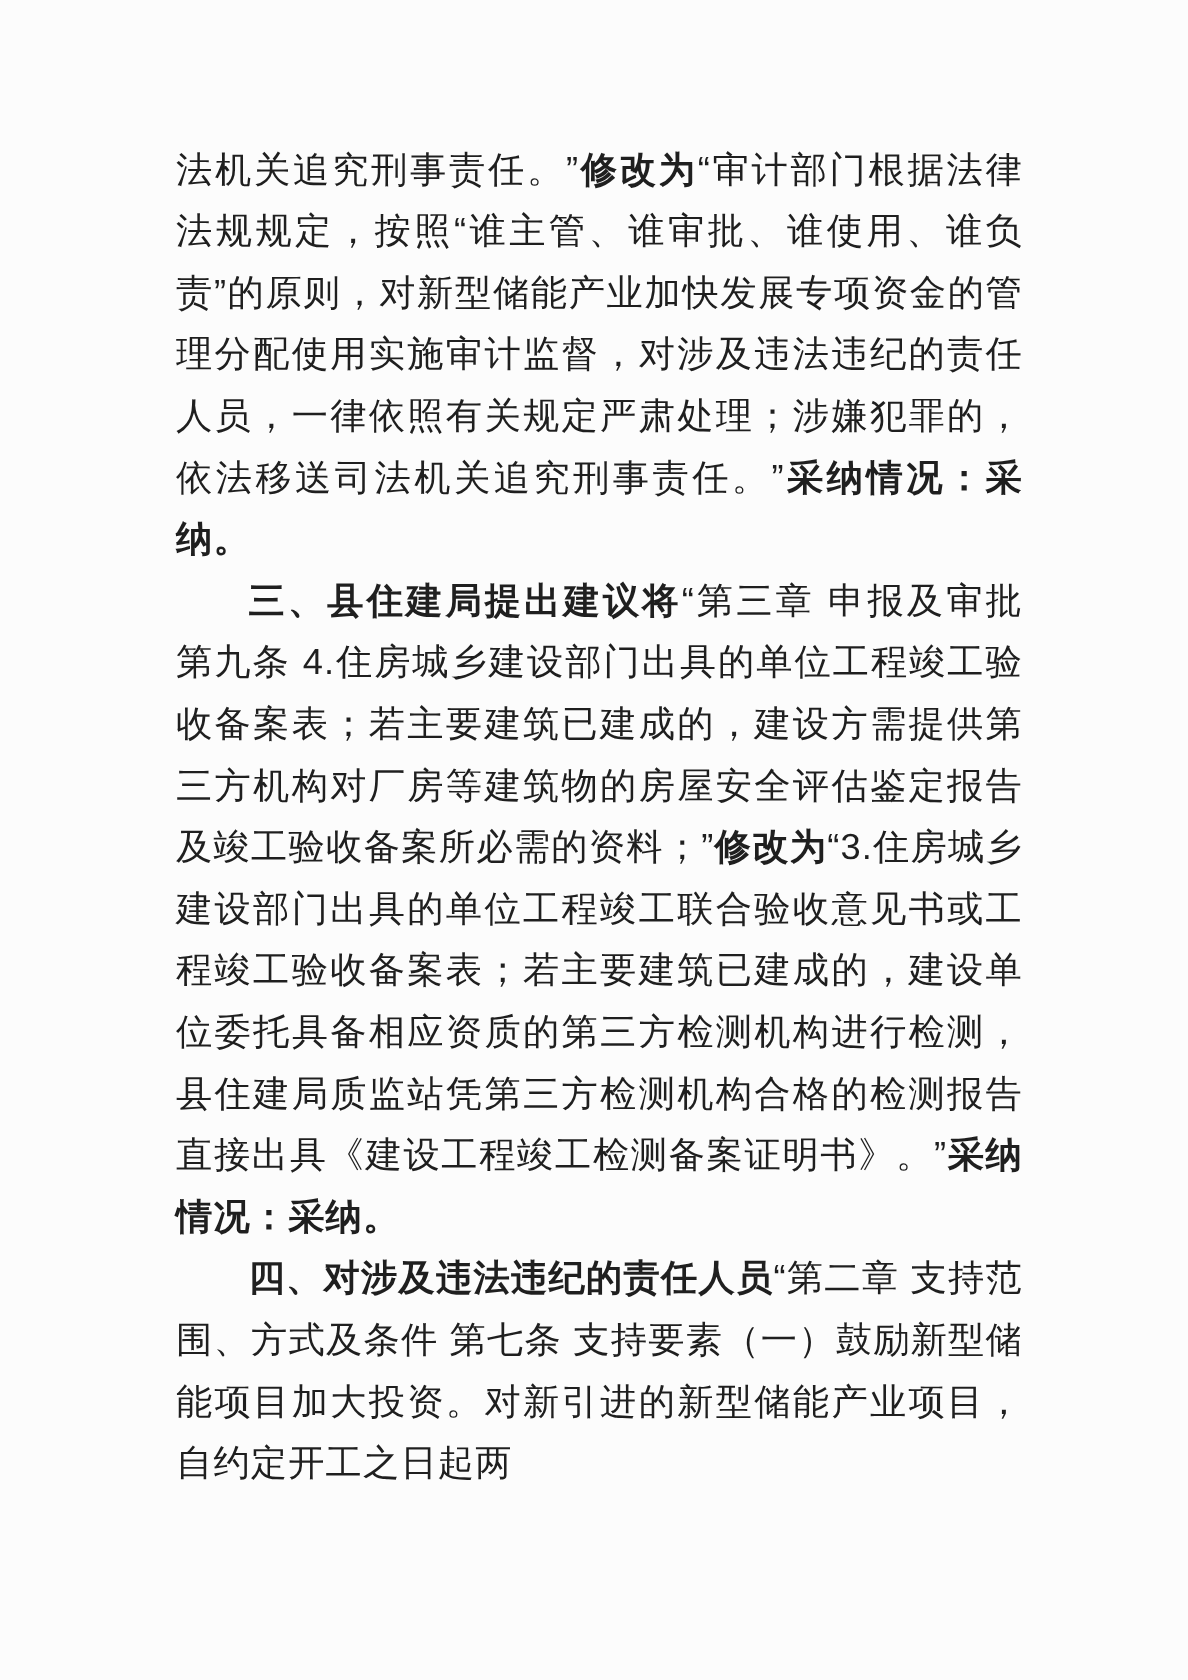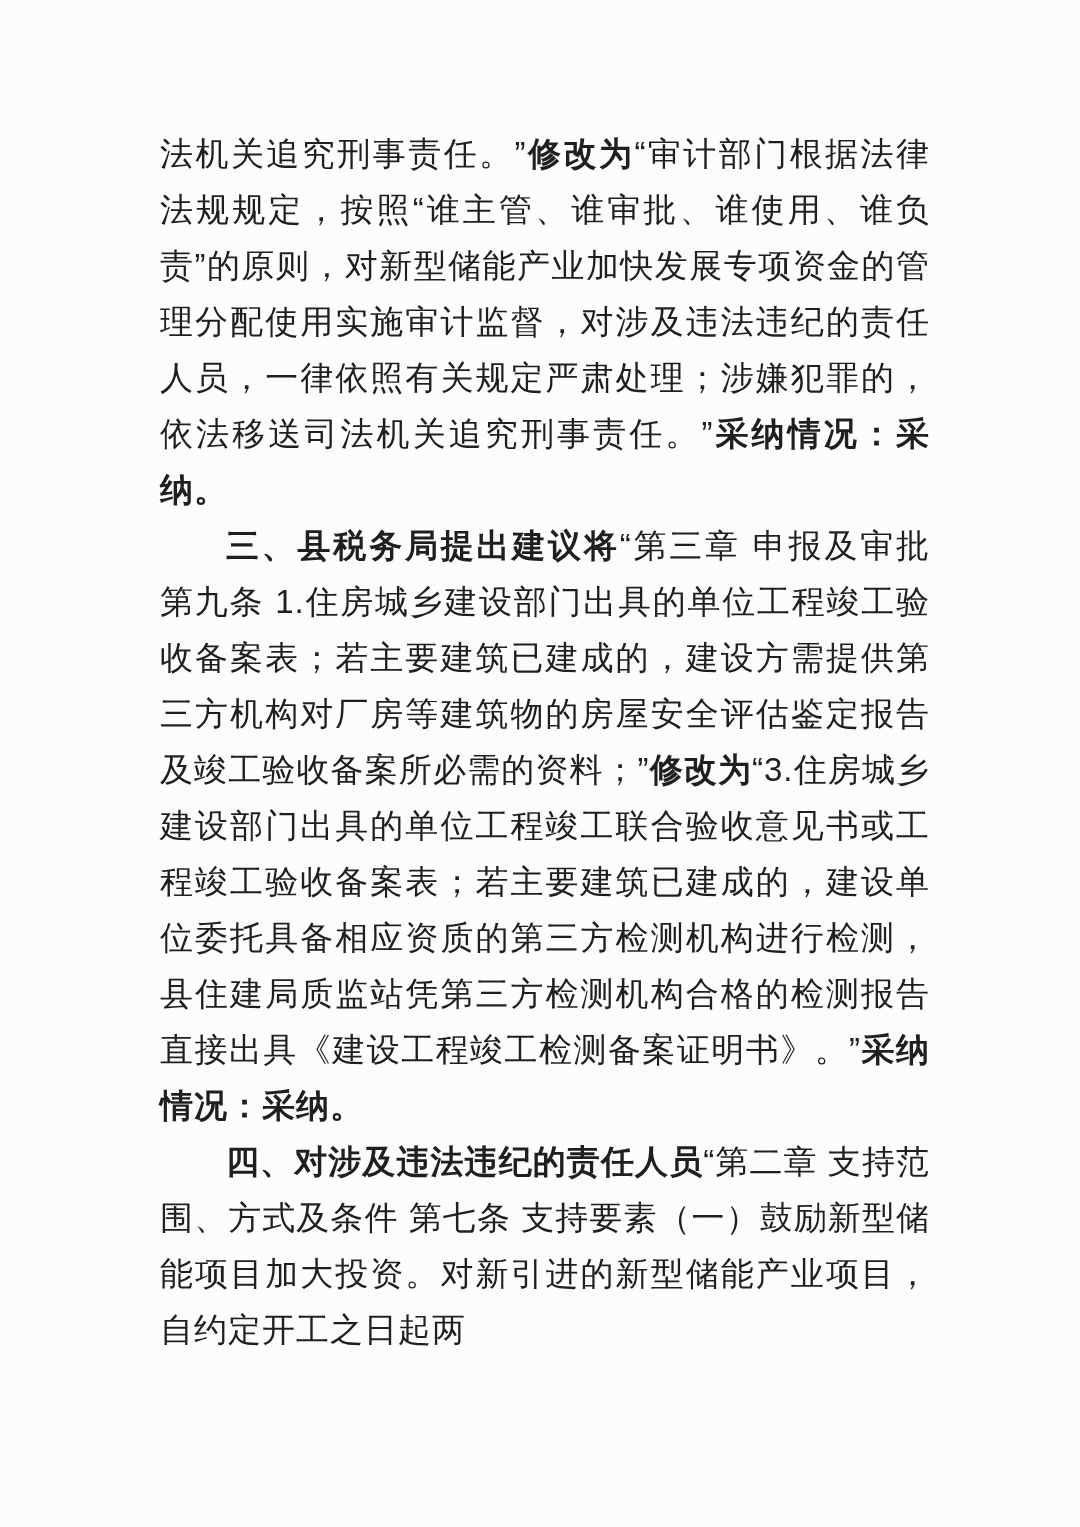--- a/index.html
+++ b/index.html
@@ -43,16 +43,16 @@
   .doc span.seg {
     font-weight: 400;
   }
 </style>
 </head>
 <body>
 
 <div class="page" style="background: rgb(252, 252, 252);">
   <div class="doc" style="color: rgb(31, 31, 31);">
       <p class="para"><span class="seg">法机关追究刑事责任。”</span><b class="seg-bold">修改为</b><span class="seg">“审计部门根据法律法规规定，按照“谁主管、谁审批、谁使用、谁负责”的原则，对新型储能产业加快发展专项资金的管理分配使用实施审计监督，对涉及违法违纪的责任人员，一律依照有关规定严肃处理；涉嫌犯罪的，依法移送司法机关追究刑事责任。”</span><b class="seg-bold">采纳情况：采纳。</b></p>
-      <p class="para indent"><b class="seg-bold">三、县税务局提出建议将</b><span class="seg">“第三章 申报及审批　第九条 1.住房城乡建设部门出具的单位工程竣工验收备案表；若主要建筑已建成的，建设方需提供第三方机构对厂房等建筑物的房屋安全评估鉴定报告及竣工验收备案所必需的资料；”</span><b class="seg-bold">修改为</b><span class="seg">“3.住房城乡建设部门出具的单位工程竣工联合验收意见书或工程竣工验收备案表；若主要建筑已建成的，建设单位委托具备相应资质的第三方检测机构进行检测，县住建局质监站凭第三方检测机构合格的检测报告直接出具《建设工程竣工检测备案证明书》。”</span><b class="seg-bold">采纳情况：采纳。</b></p>
+      <p class="para indent"><b class="seg-bold">三、县住建局提出建议将</b><span class="seg">“第三章 申报及审批　第九条 4.住房城乡建设部门出具的单位工程竣工验收备案表；若主要建筑已建成的，建设方需提供第三方机构对厂房等建筑物的房屋安全评估鉴定报告及竣工验收备案所必需的资料；”</span><b class="seg-bold">修改为</b><span class="seg">“3.住房城乡建设部门出具的单位工程竣工联合验收意见书或工程竣工验收备案表；若主要建筑已建成的，建设单位委托具备相应资质的第三方检测机构进行检测，县住建局质监站凭第三方检测机构合格的检测报告直接出具《建设工程竣工检测备案证明书》。”</span><b class="seg-bold">采纳情况：采纳。</b></p>
       <p class="para indent"><b class="seg-bold">四、对涉及违法违纪的责任人员</b><span class="seg">“第二章 支持范围、方式及条件 第七条 支持要素（一）鼓励新型储能项目加大投资。对新引进的新型储能产业项目，自约定开工之日起两</span></p>
     </div>
 </div>
 
 </body></html>

